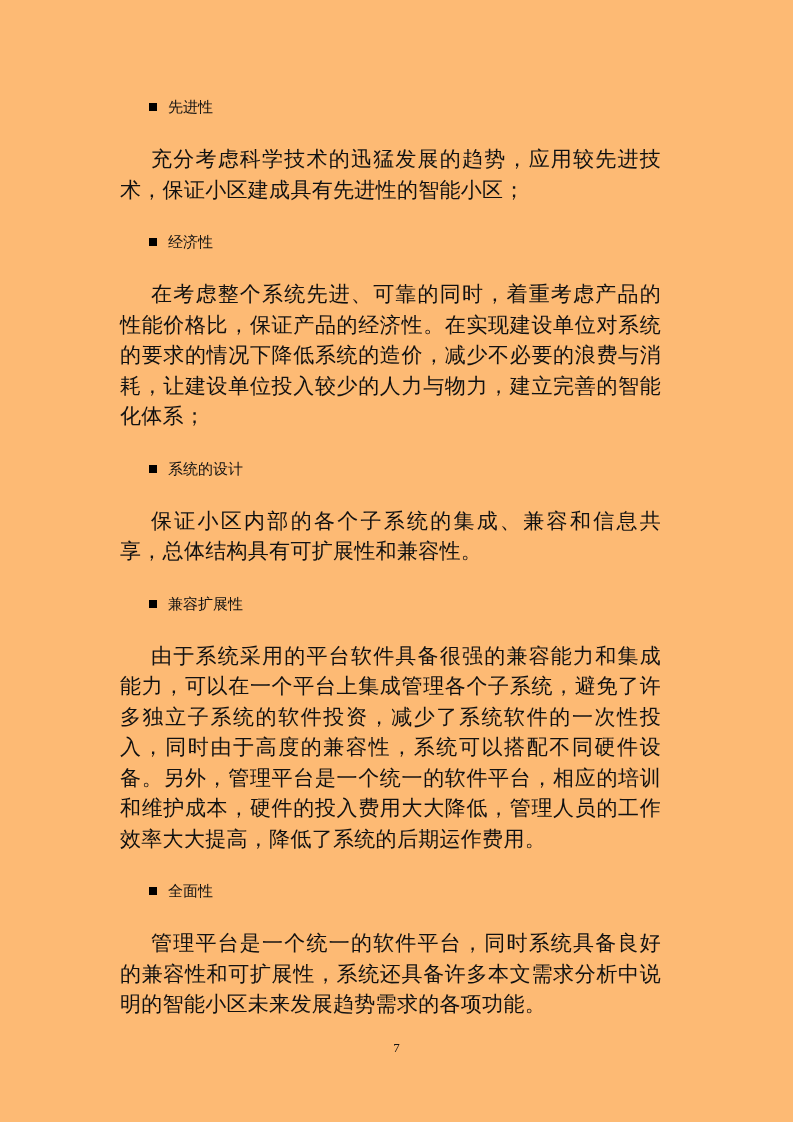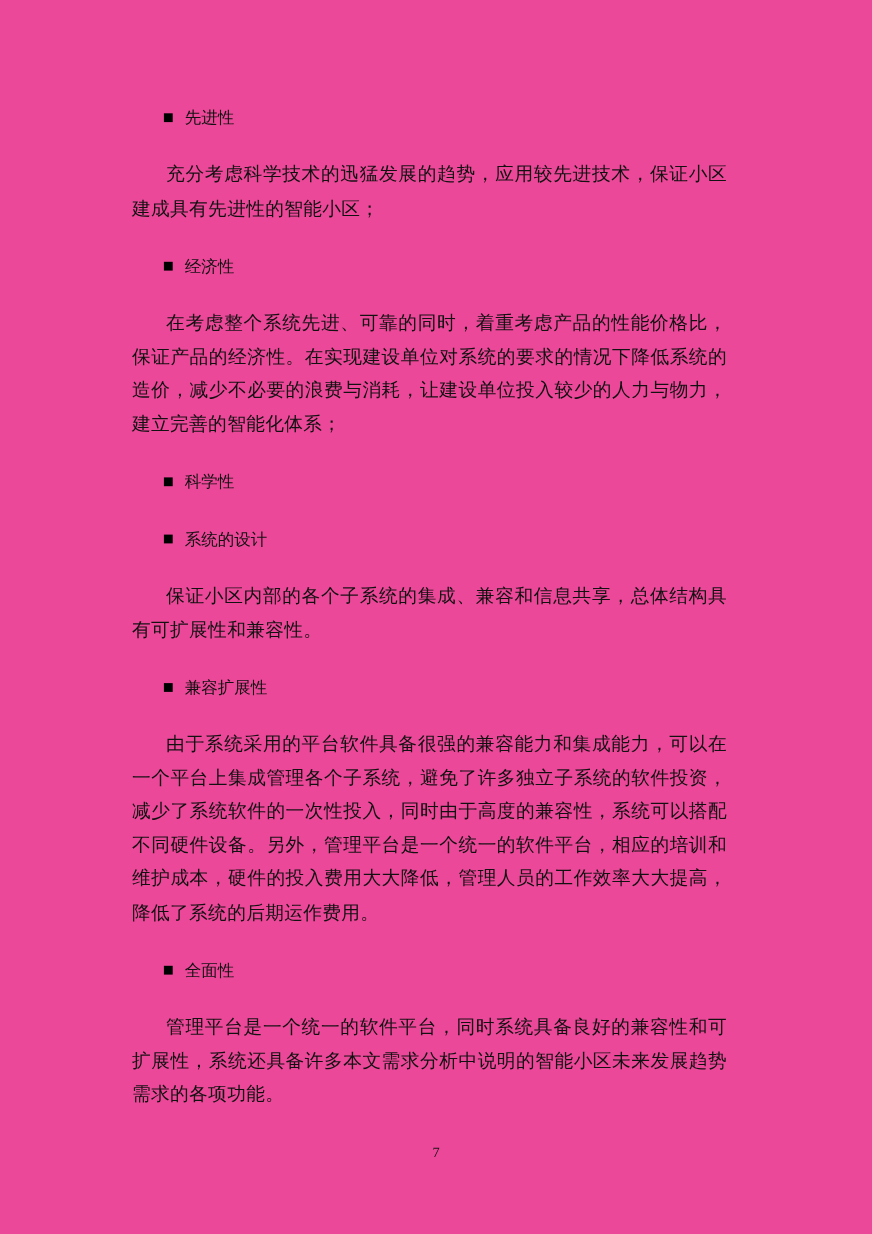--- a/index.html
+++ b/index.html
@@ -13,21 +13,21 @@
     position: relative;
     overflow: hidden;
     font-family: "DejaVu Serif", "Liberation Serif", serif;
     color: #111111;
   }
   .page {
     position: absolute;
     left: 0; top: 0;
     width: 793px;
     height: 1122px;
-    background: #ec4899;
+    background: #fdba74;
   }
   .content {
     position: absolute;
     left: 120px;
     top: 92px;
     width: 553px;
   }
   .heading {
     position: relative;
     height: 30px;
@@ -39,21 +39,21 @@
   }
   .bullet {
     position: absolute;
     left: 29px;
     top: 11px;
     width: 8px;
     height: 8px;
     background: #000000;
   }
   .para {
-    font-size: 17px;
+    font-size: 21px;
     line-height: 30.5px;
     text-indent: 31px;
     text-align: justify;
     text-justify: inter-ideograph;
     margin: 0 12px 22px 0;
     letter-spacing: 0.3px;
   }
   .page-number {
     position: absolute;
     left: 0;
@@ -75,24 +75,20 @@
       <span>先进性</span>
     </div>
     <p class="para">充分考虑科学技术的迅猛发展的趋势，应用较先进技术，保证小区建成具有先进性的智能小区；</p>
 
     <div class="heading">
       <span class="bullet"></span>
       <span>经济性</span>
     </div>
     <p class="para">在考虑整个系统先进、可靠的同时，着重考虑产品的性能价格比，保证产品的经济性。在实现建设单位对系统的要求的情况下降低系统的造价，减少不必要的浪费与消耗，让建设单位投入较少的人力与物力，建立完善的智能化体系；</p>
 
-    <div class="heading">
-      <span class="bullet"></span>
-      <span>科学性</span>
-    </div>
 
     <div class="heading">
       <span class="bullet"></span>
       <span>系统的设计</span>
     </div>
     <p class="para">保证小区内部的各个子系统的集成、兼容和信息共享，总体结构具有可扩展性和兼容性。</p>
 
     <div class="heading">
       <span class="bullet"></span>
       <span>兼容扩展性</span>

